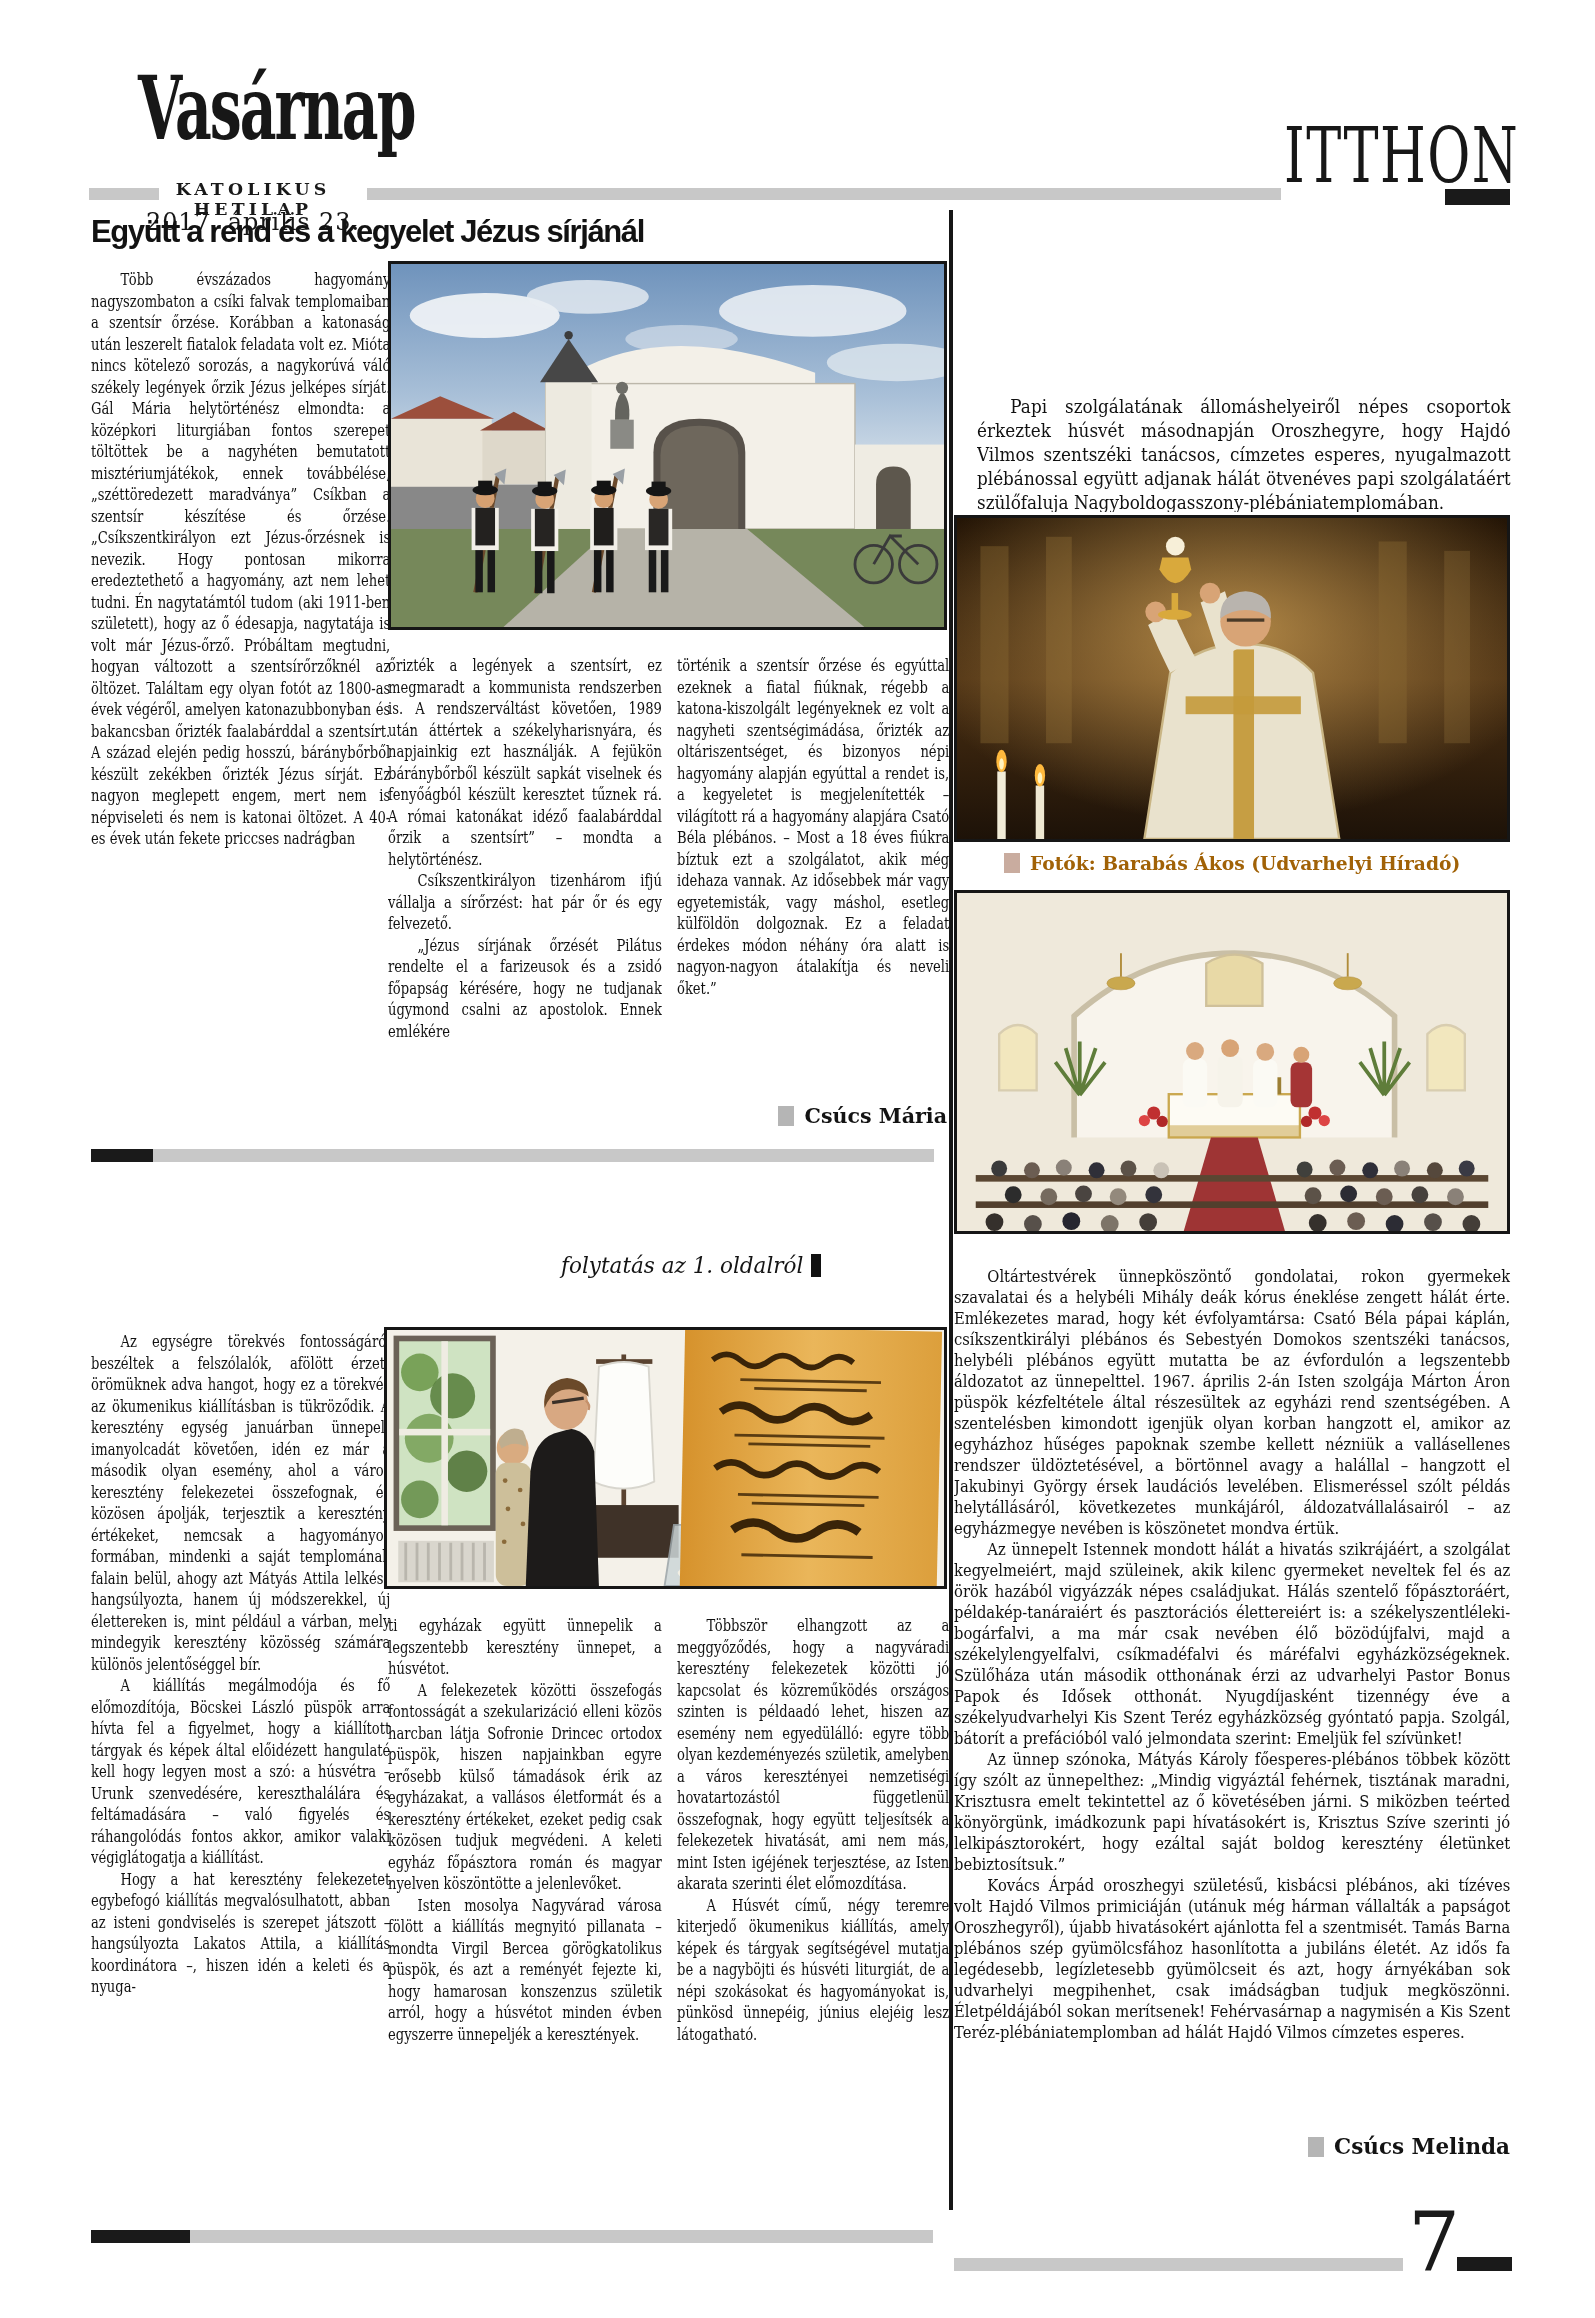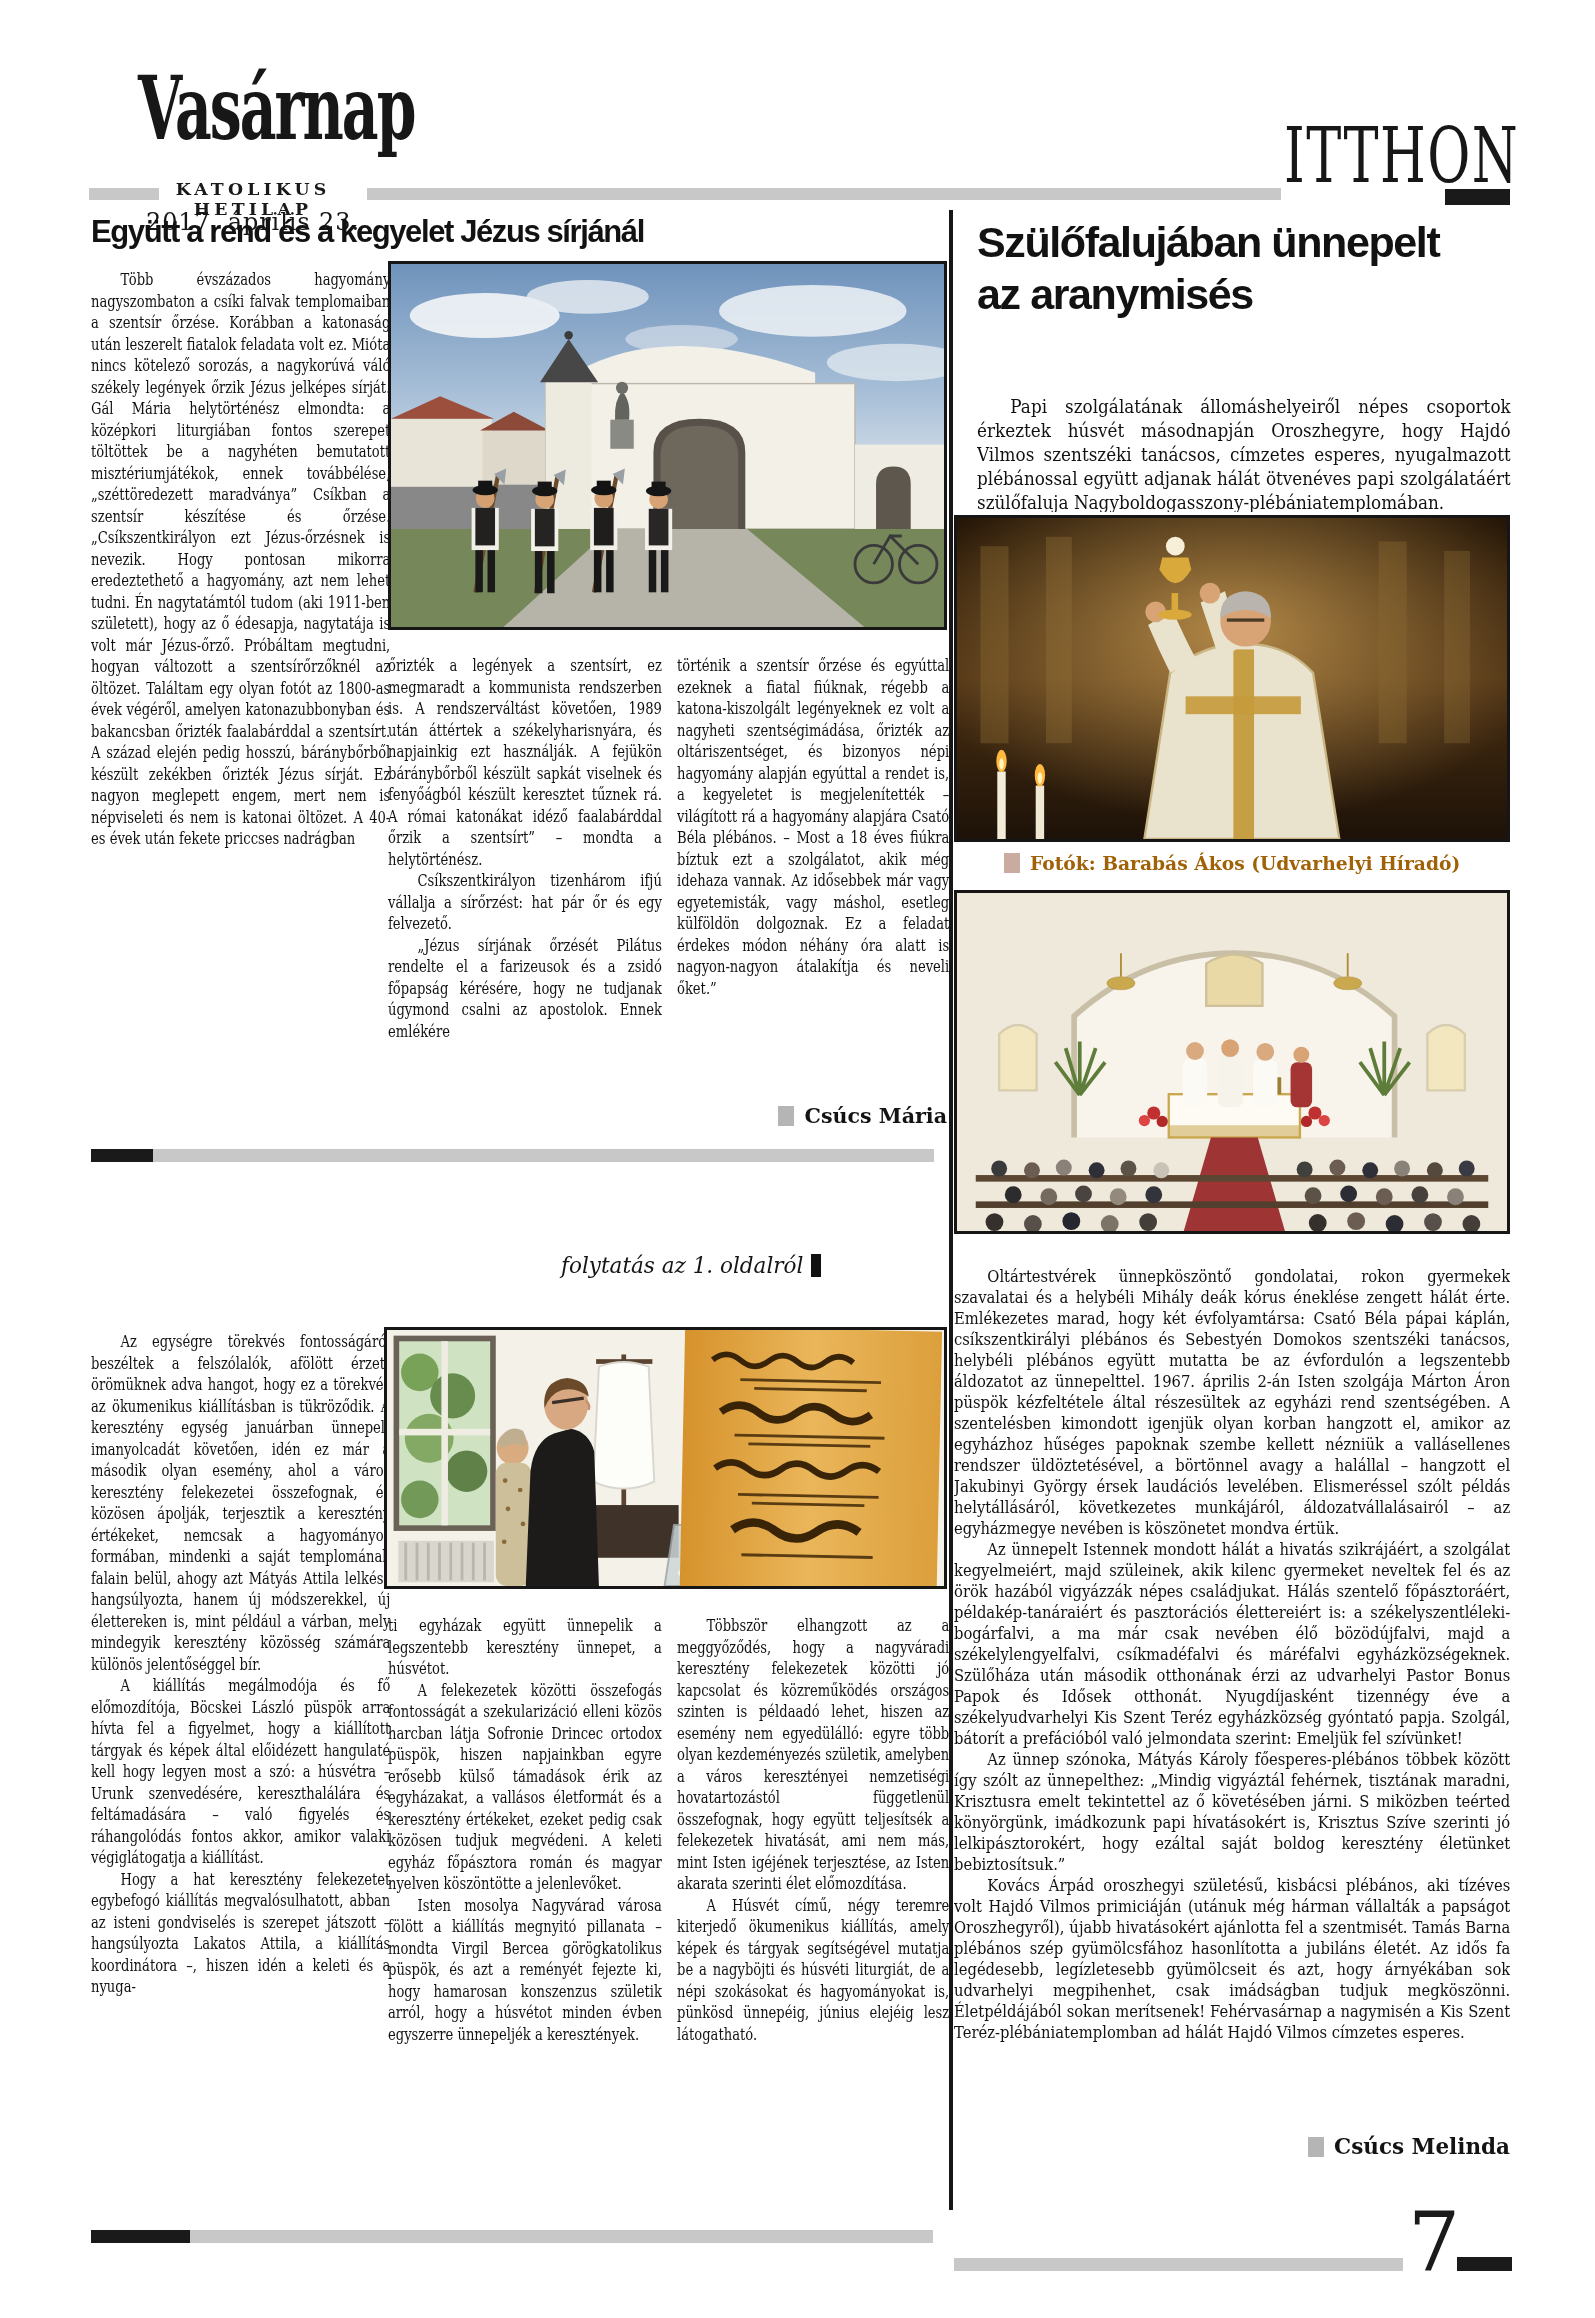--- a/index.html
+++ b/index.html
@@ -204,24 +204,20 @@
   </div>
 
   <div class="bodycol" style="left:677px; top:655px; width:332px; height:411px;">
     <p class="noindent">történik a szentsír őrzése és egyúttal ezeknek a fiatal fiúknak, régebb a katona-kiszolgált legényeknek ez volt a nagyheti szentségimádása, őrizték az oltáriszentséget, és bizonyos népi hagyomány alapján egyúttal a rendet is, a kegyeletet is megjelenítették – világított rá a hagyomány alapjára Csató Béla plébános. – Most a 18 éves fiúkra bíztuk ezt a szolgálatot, akik még idehaza vannak. Az idősebbek már vagy egyetemisták, vagy máshol, esetleg külföldön dolgoznak. Ez a feladat érdekes módon néhány óra alatt is nagyon-nagyon átalakítja és neveli őket.”</p>
   </div>
 
   <div class="byline" style="left:677px; top:1071px; width:270px;margin-top:33px;">
     <span class="sq sq-gray"></span><span>Csúcs Mária</span>
   </div>
 
-  <div class="abs headline h2a">
-    <div>Szülőfalujában ünnepelt</div>
-    <div>az aranymisés</div>
-  </div>
 
   <div class="a2text lead" style="left:977px; top:395px; width:593px; height:117px;">
     <p>Papi szolgálatának állomáshelyeiről népes csoportok érkeztek húsvét másodnapján Oroszhegyre, hogy Hajdó Vilmos szentszéki tanácsos, címzetes esperes, nyugalmazott plébánossal együtt adjanak hálát ötvenéves papi szolgálatáért szülőfaluja Nagyboldogasszony-plébániatemplomában.</p>
   </div>
 
   <div class="photo" style="left:954px; top:515px; width:556px; height:327px;">
     <svg viewBox="0 0 1174 684" preserveAspectRatio="none">
       <defs>
         <linearGradient id="g2" x1="0" y1="0" x2="0" y2="1">
           <stop offset="0" stop-color="#241506"></stop>

